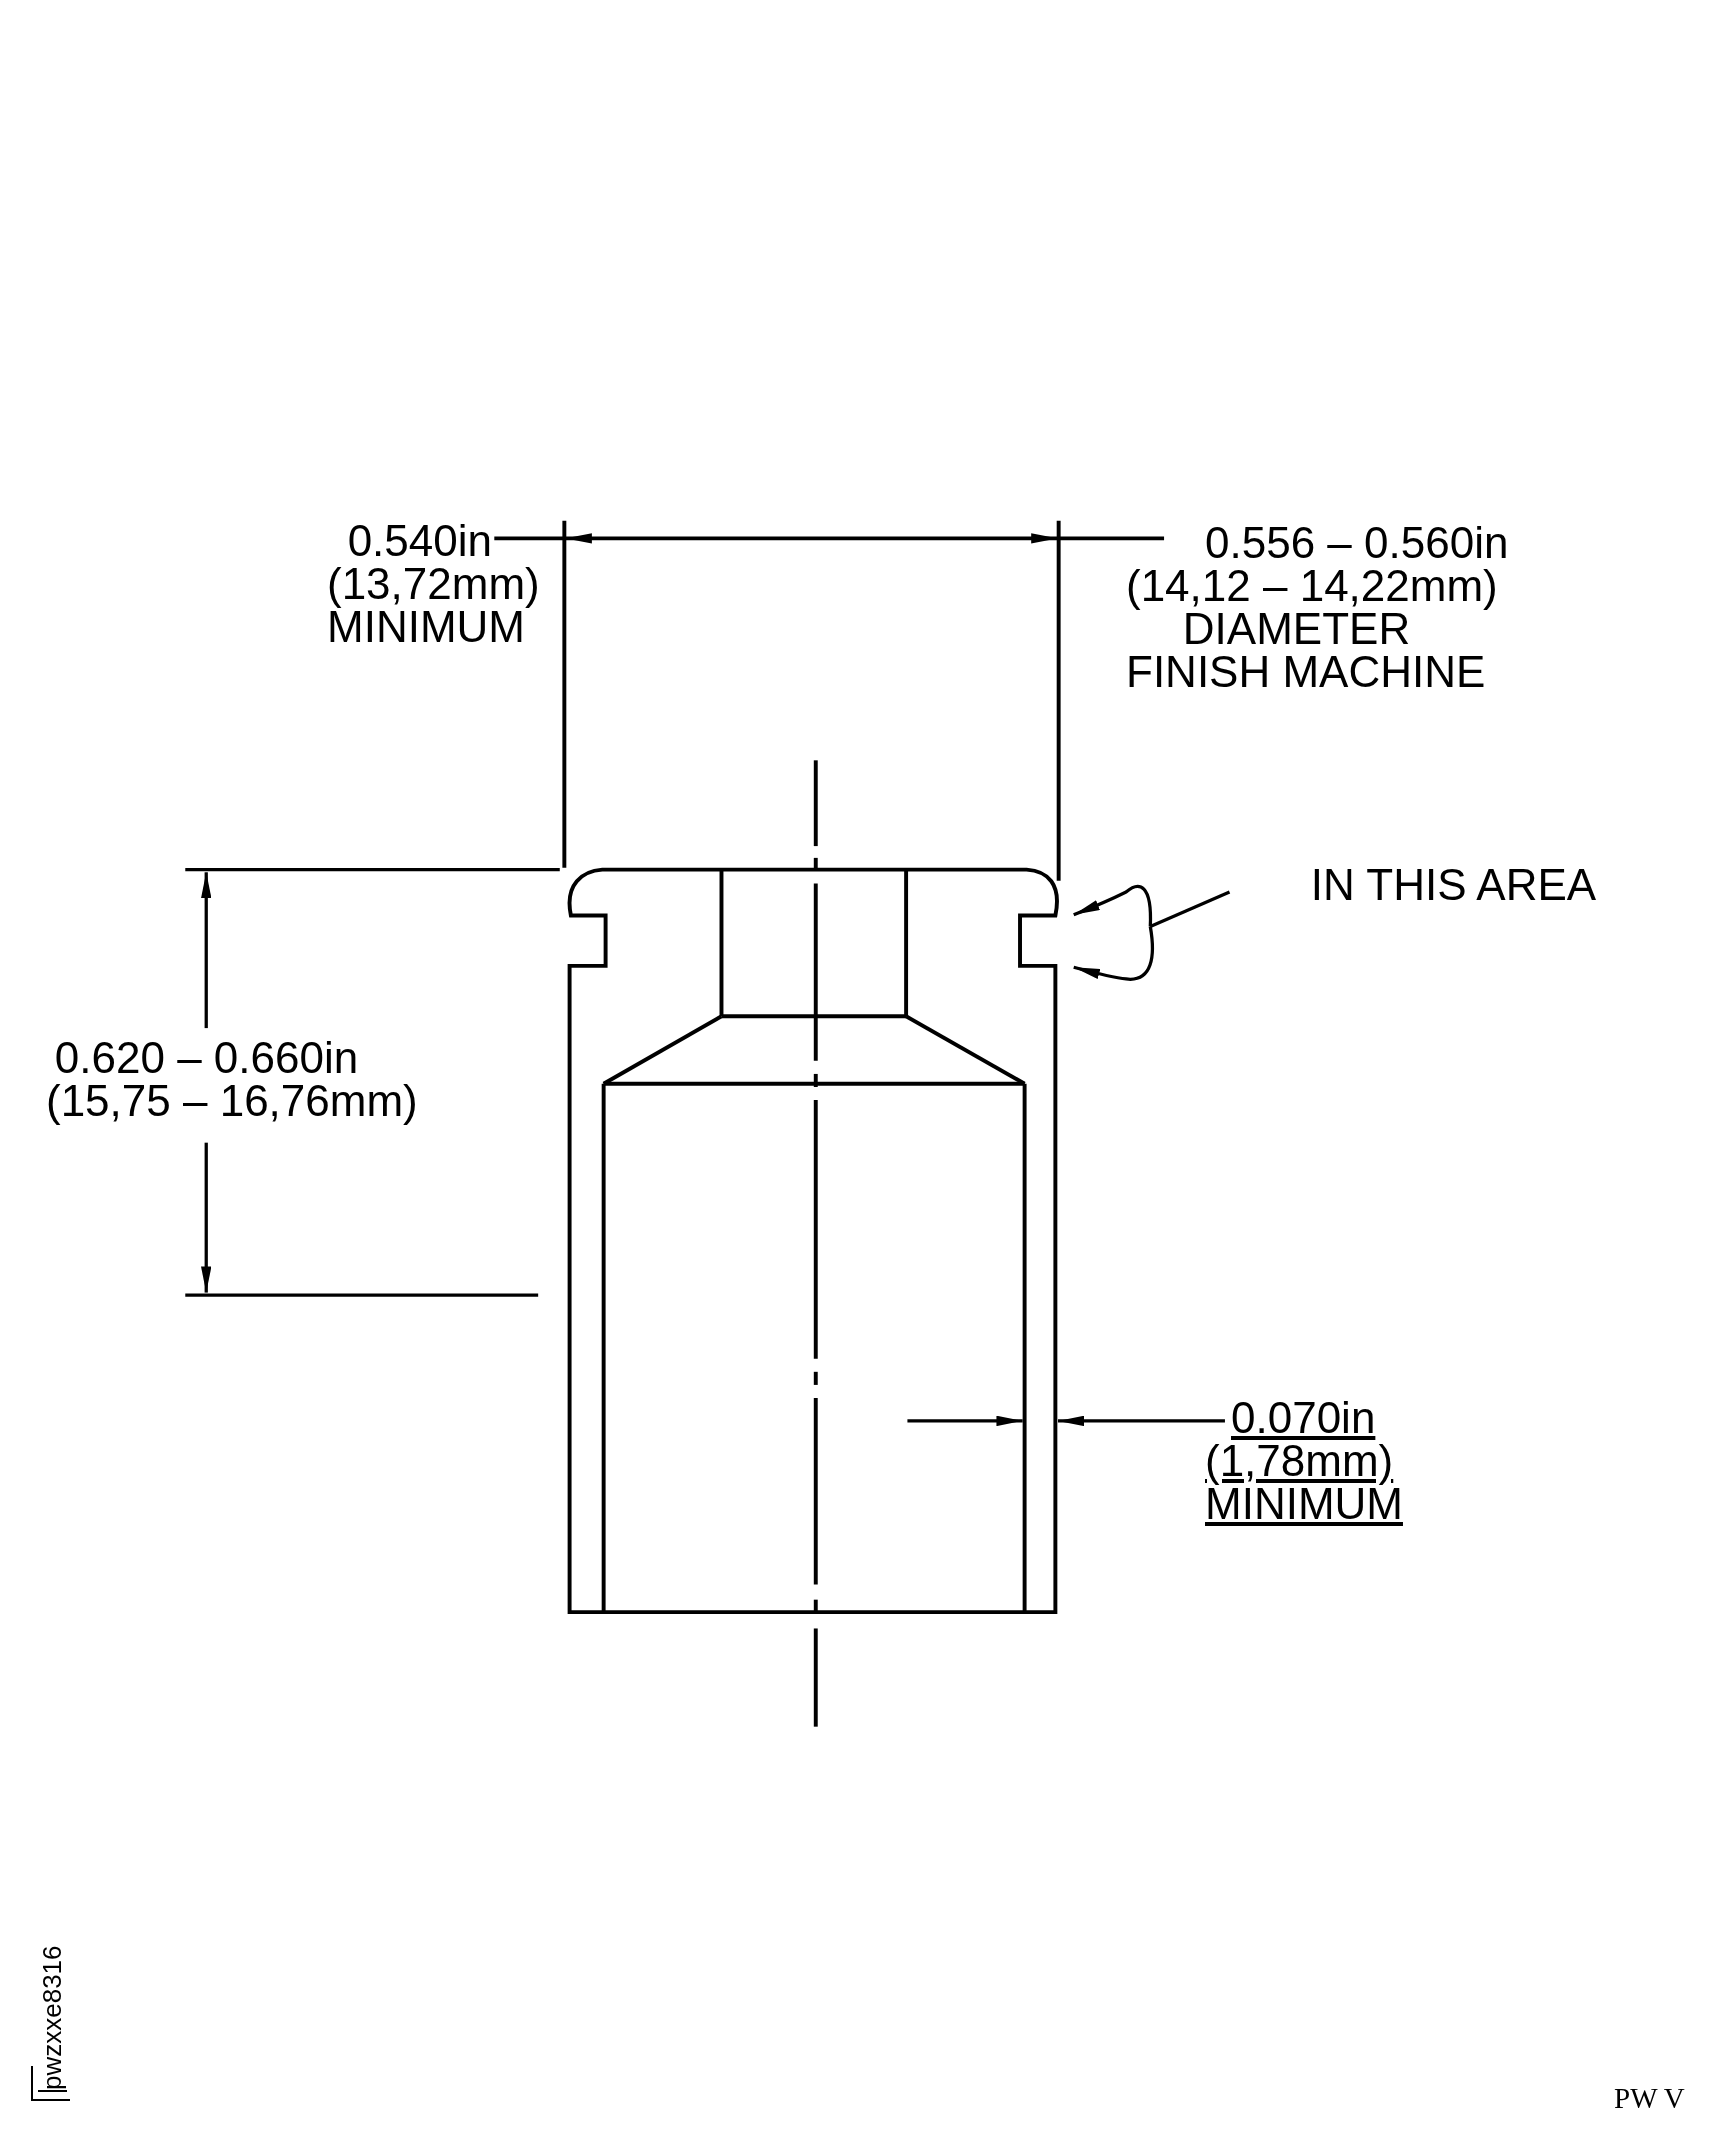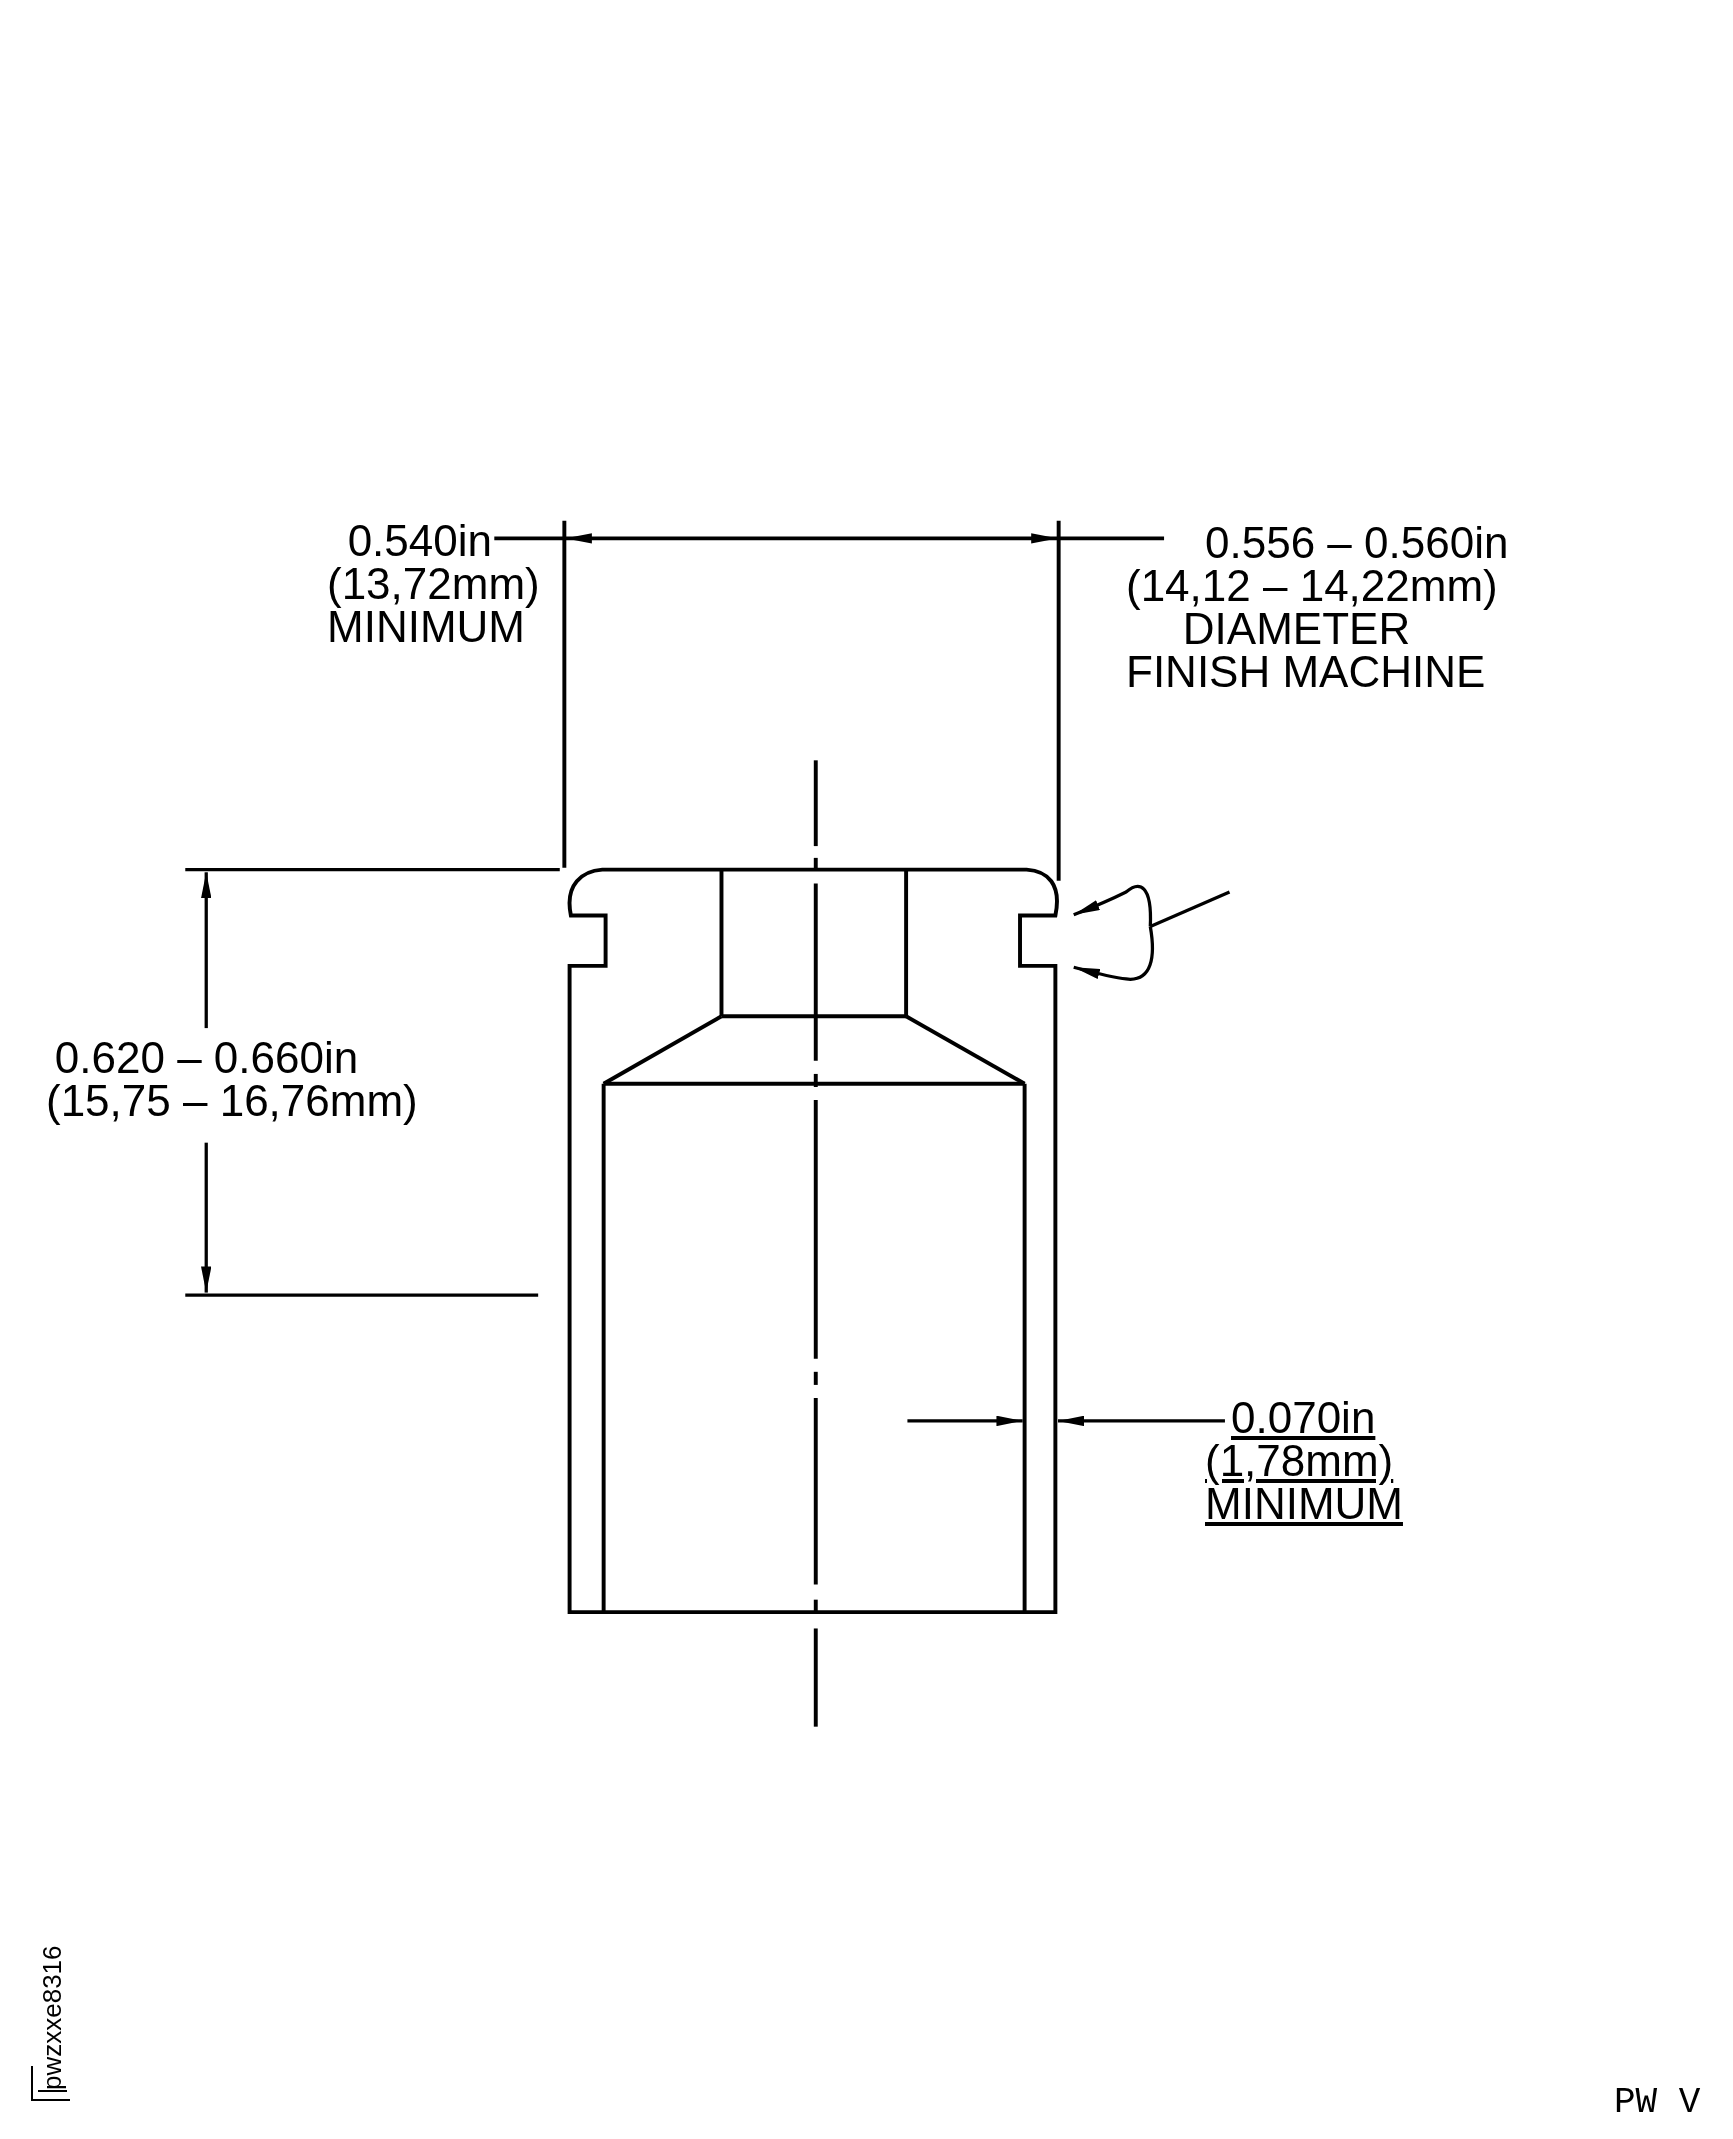--- a/index.html
+++ b/index.html
@@ -28,22 +28,22 @@
       border-left: 2px solid #000;
       border-top: 0;
     }
     #fig-corner {
       position: absolute; left: 31px; top: 2066px;
       width: 37px; height: 33px;
       border-left: 2.6px solid #000; border-bottom: 2.6px solid #000;
     }
     #pw-label {
       position: absolute; left: 1614px; top: 2082px;
-      font-family: Liberation Mono, monospace;
-      font-size: 36px; color: #000; white-space: nowrap;
+      font-family: Liberation Serif, serif;
+      font-size: 29px; color: #000; white-space: nowrap;
     }
   </style>
 </head>
 <body>
 
 <svg id="drawing" width="1733" height="2140" viewBox="0 0 2647 3268" xmlns="http://www.w3.org/2000/svg">
   <defs>
     <marker id="arrow" viewBox="0 0 20 10" refX="20" refY="5" markerWidth="20" markerHeight="10" markerUnits="userSpaceOnUse" orient="auto-start-reverse">
       <path d="M0,0 L20,5 L0,10 Z" fill="#000"></path>
     </marker>
@@ -138,18 +138,19 @@
   <div>(15,75 – 16,76mm)</div>
 </div>
 
 <div class="lbl" style="left:1205px; top:1396px; width:183px;text-decoration:underline;">
   <div style="text-align:left; padding-left:26px;">0.070in</div>
   <div>(1,78mm)</div>
   <div>MINIMUM</div>
 </div>
 
 <div class="lbl" style="left:1231px; top:863px; width:445px;">
+  <div>IN THIS AREA</div>
 </div>
 
 <div id="fig-corner"></div>
 <div id="fig-id">pwzxxe8316</div>
 <div id="pw-label">PW V</div>
 
 
 </body></html>

